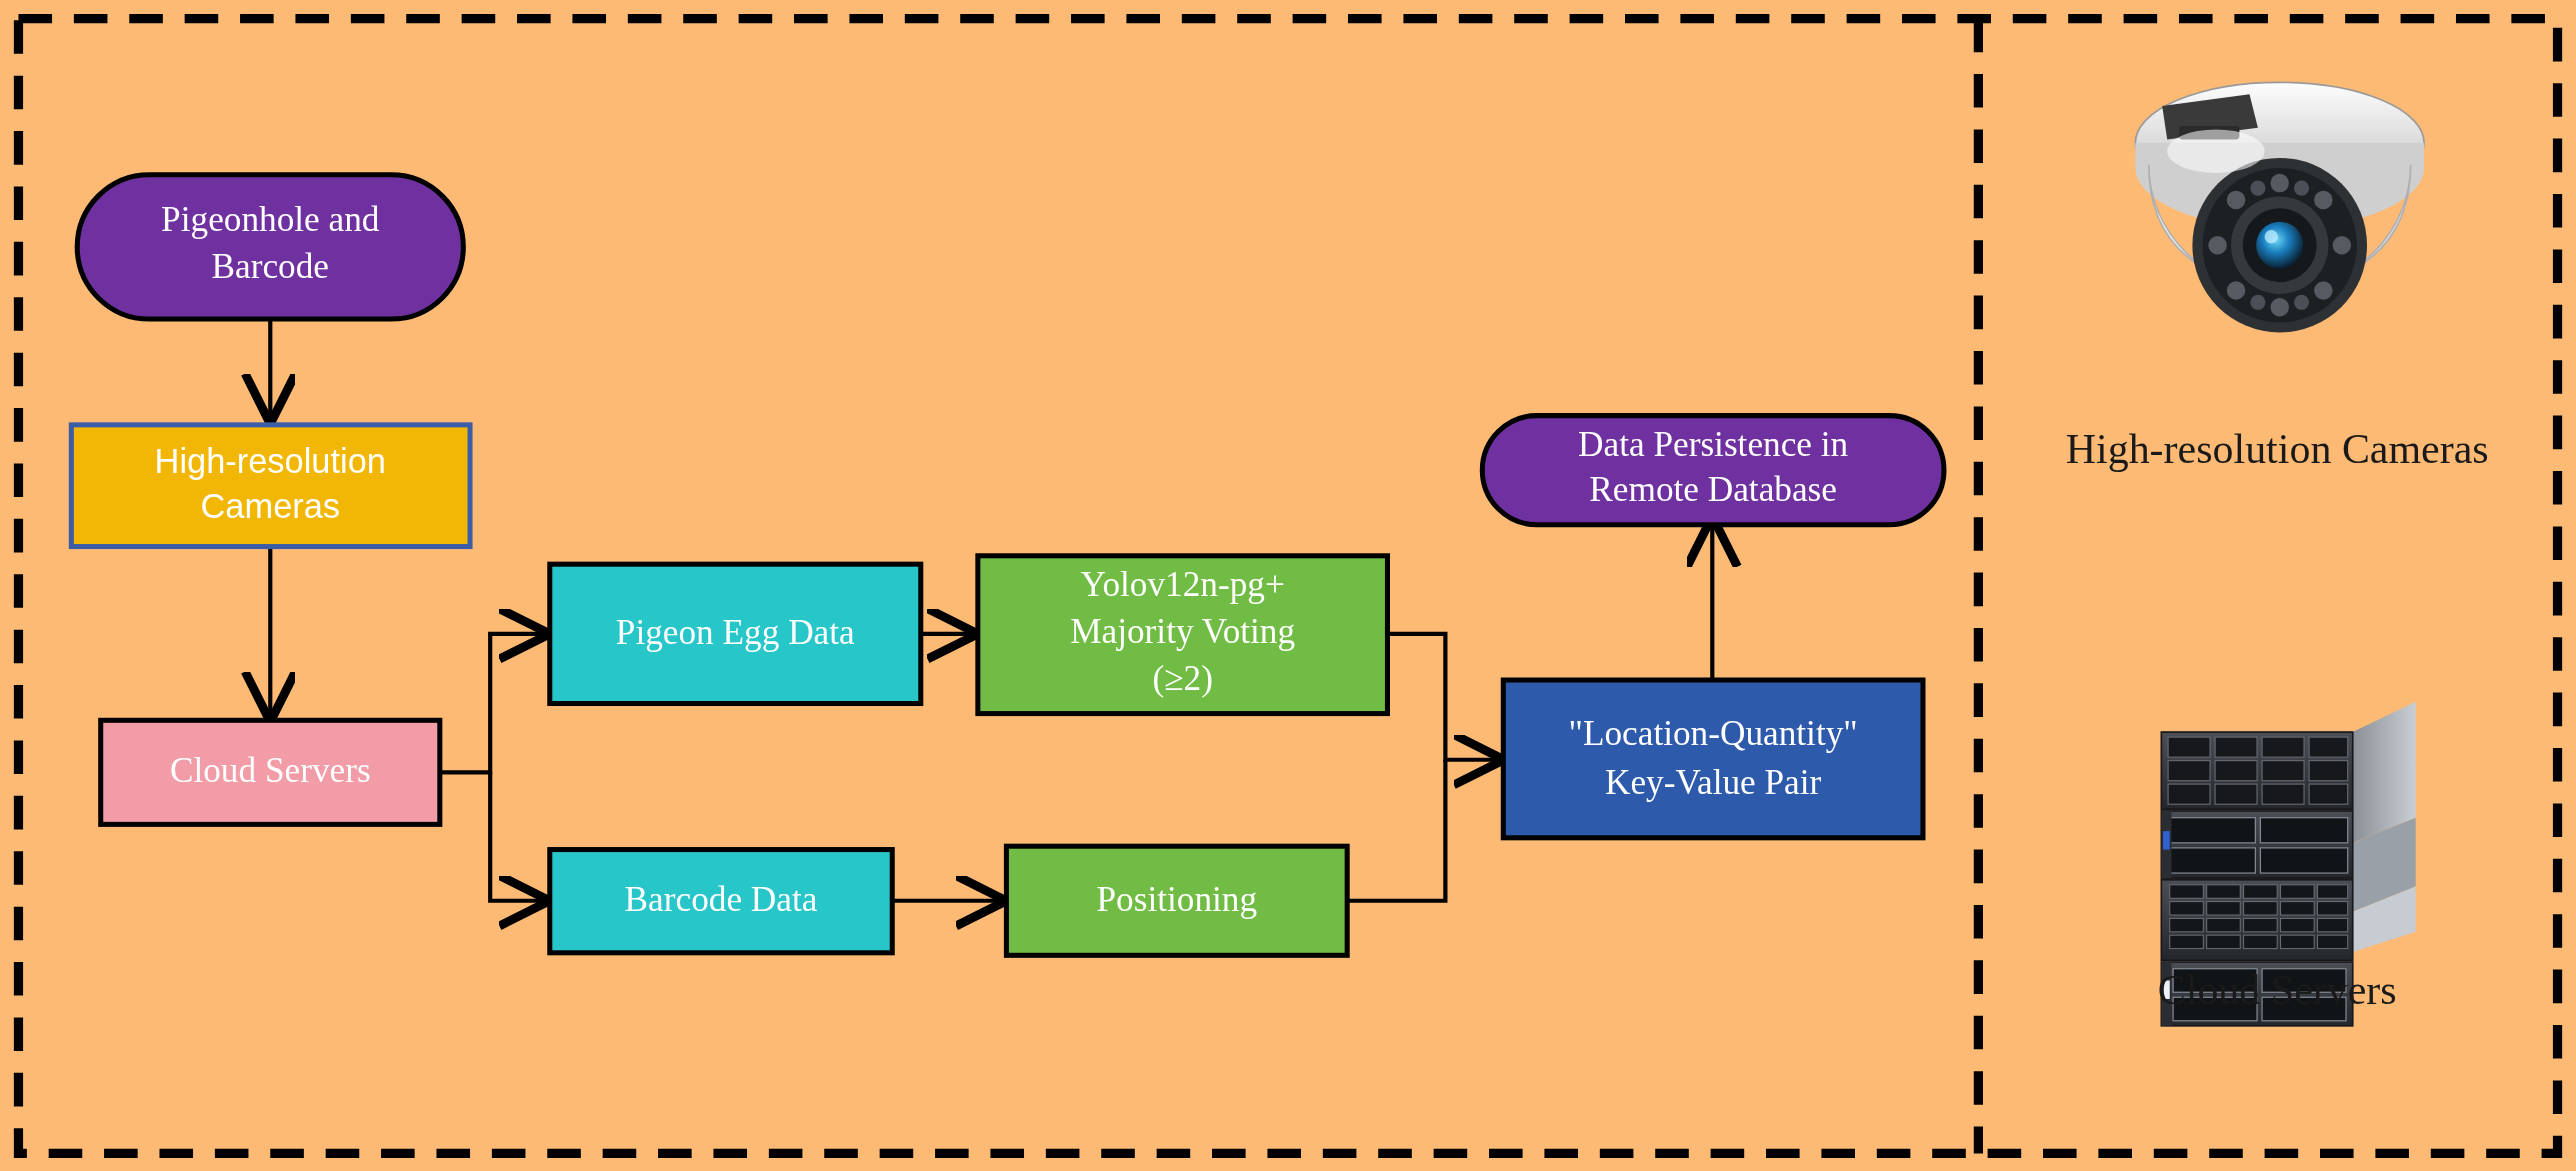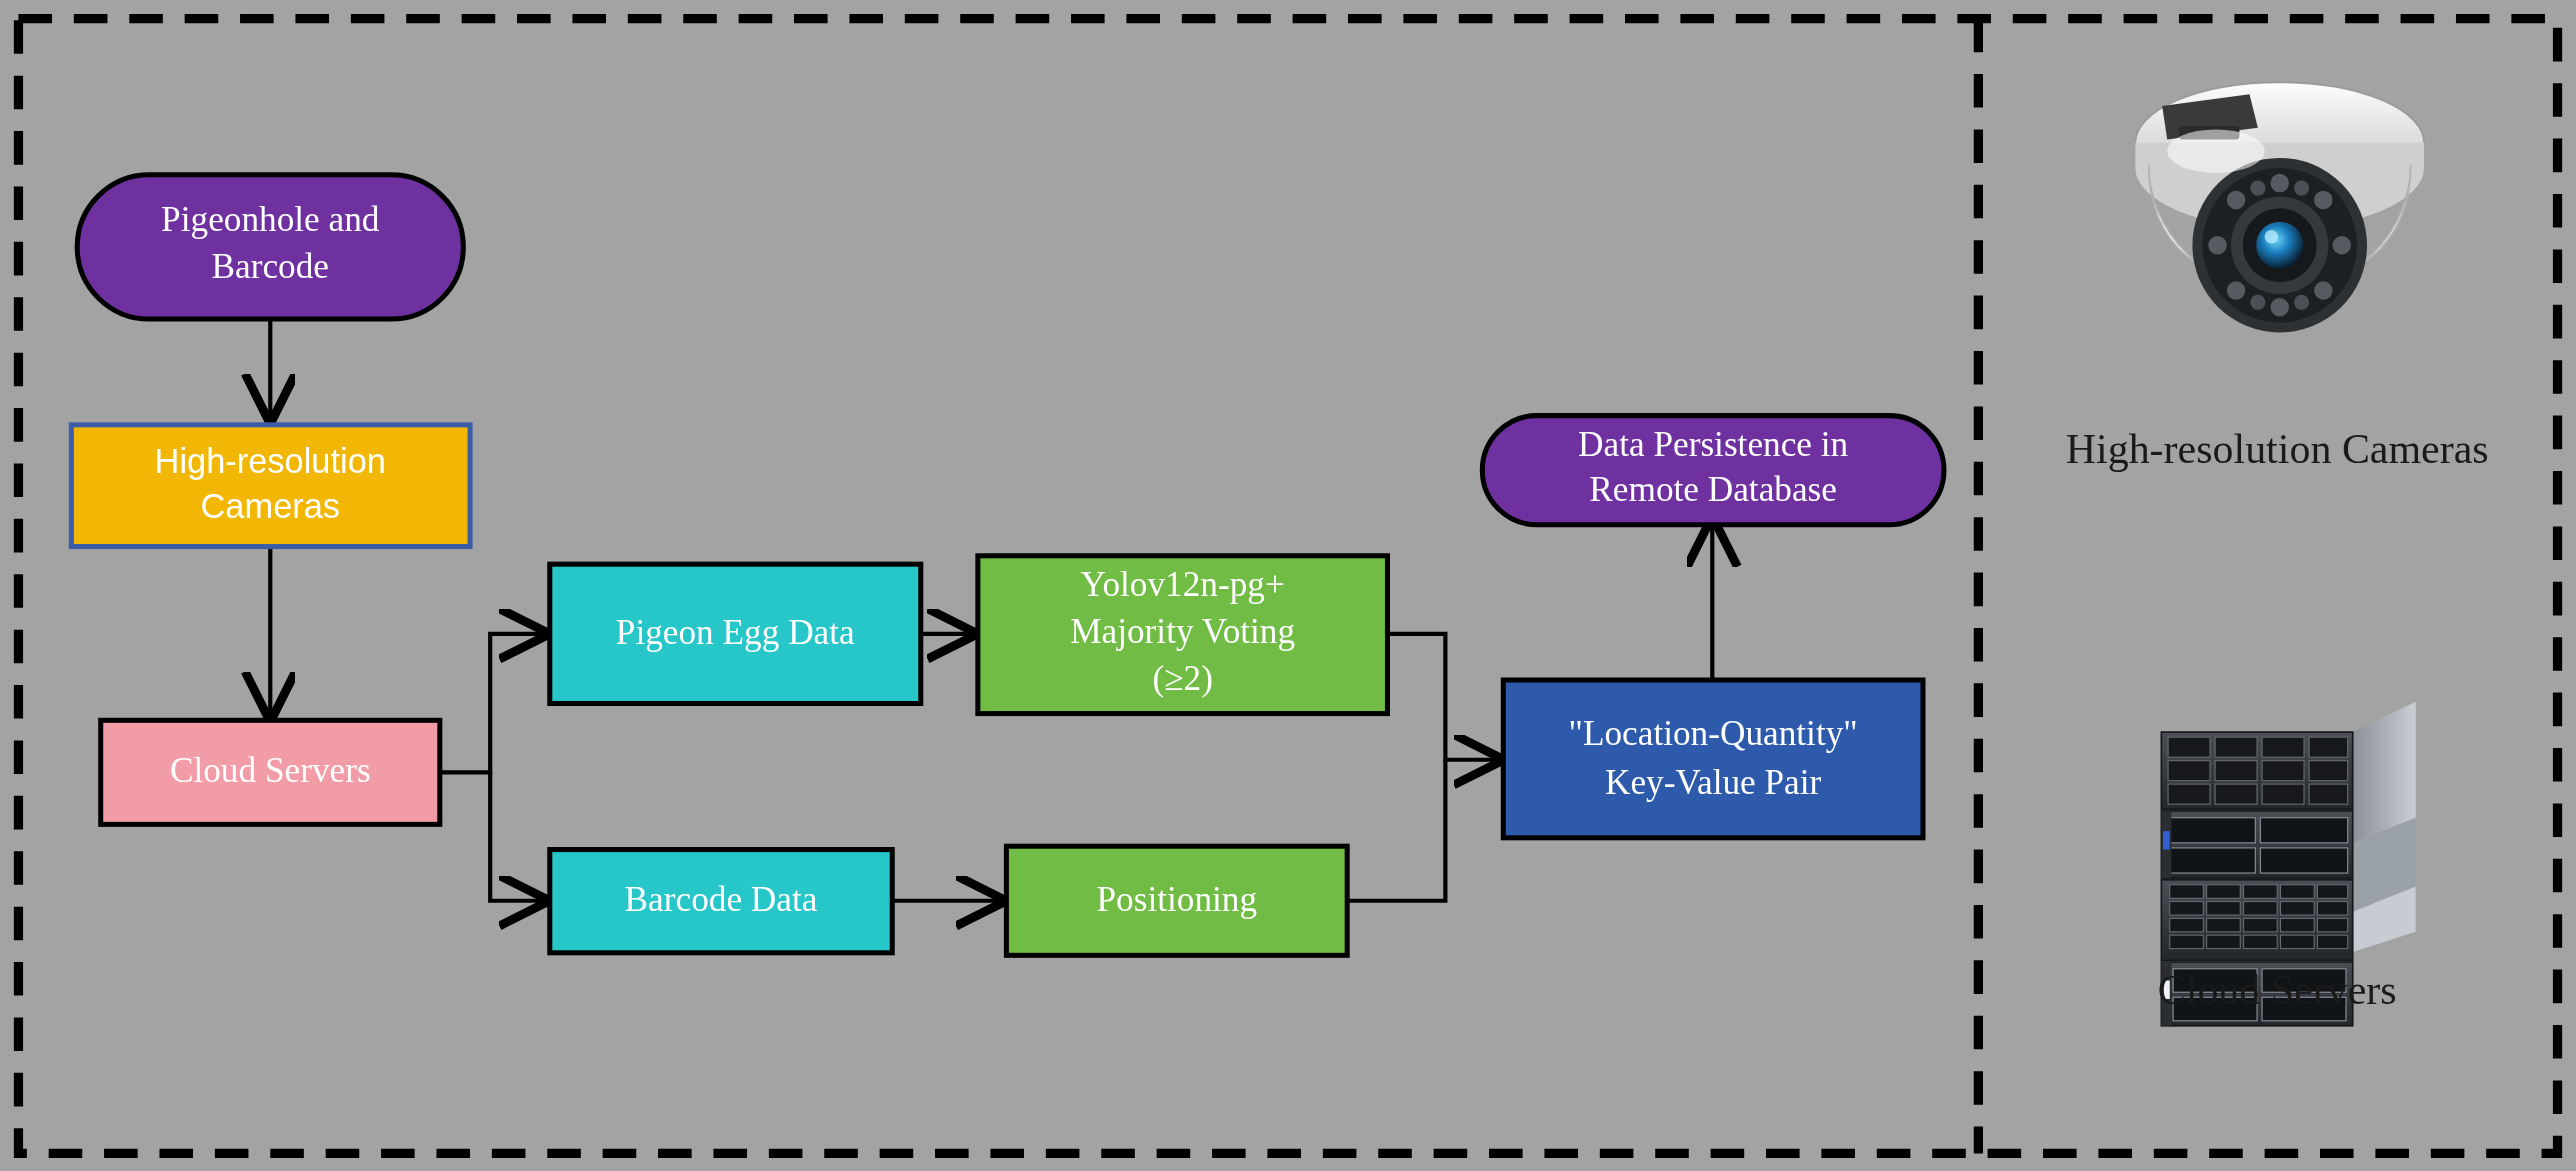--- a/index.html
+++ b/index.html
@@ -7,21 +7,21 @@
     padding: 0;
     background: #ffffff;
   }
   body {
     font-family: "Liberation Serif", "DejaVu Serif", serif;
   }
   #stage {
     position: relative;
     width: 2576px;
     height: 1172px;
-    background: #a3a3a3;
+    background: #fdba74;
     overflow: hidden;
   }
   svg.layer {
     position: absolute;
     left: 0;
     top: 0;
     width: 2576px;
     height: 1172px;
   }
   .nodetext {

